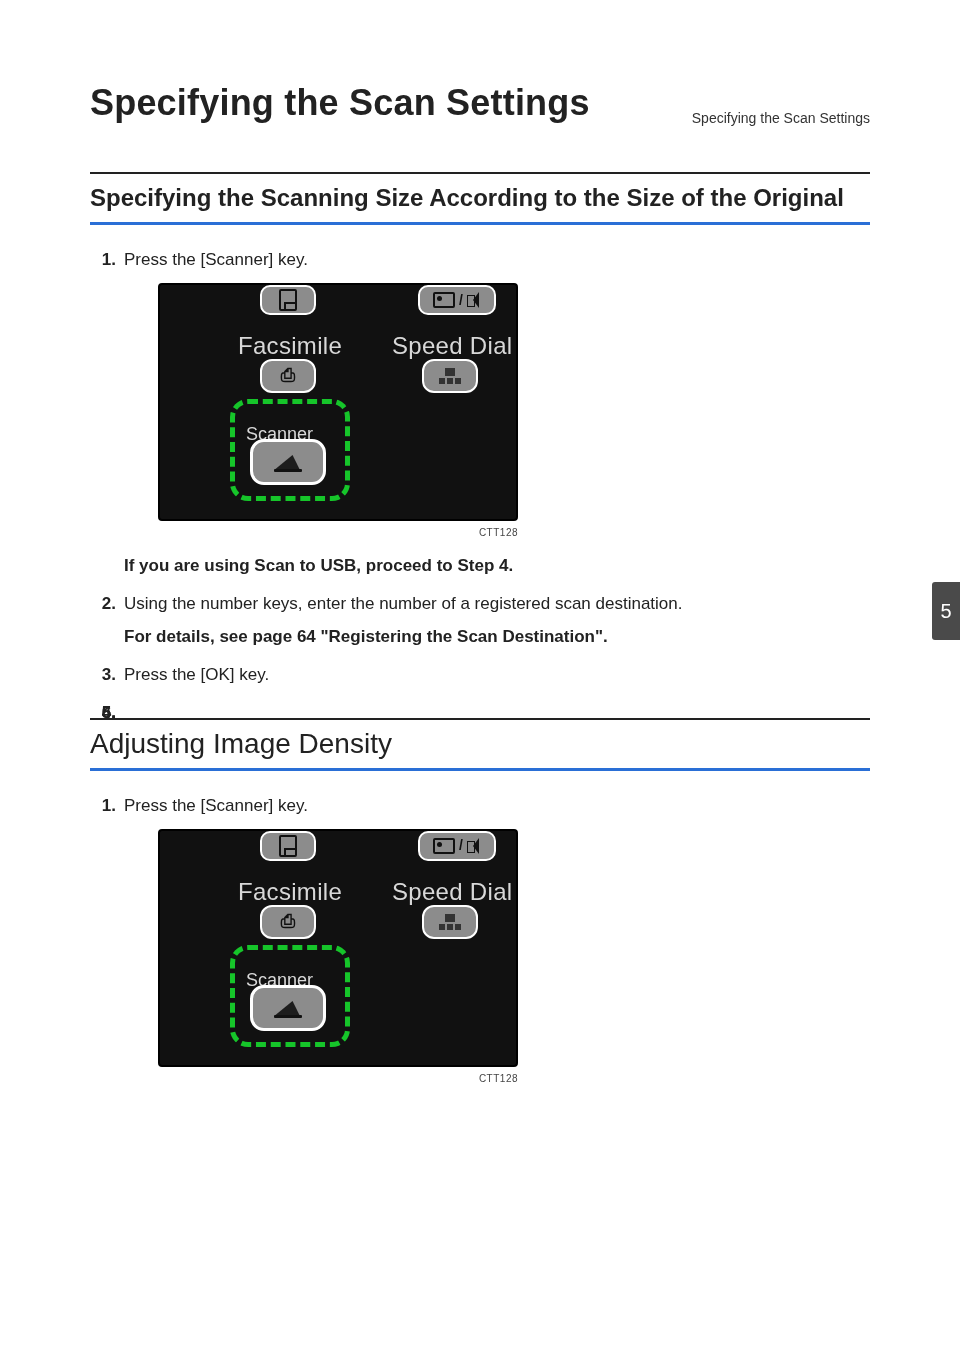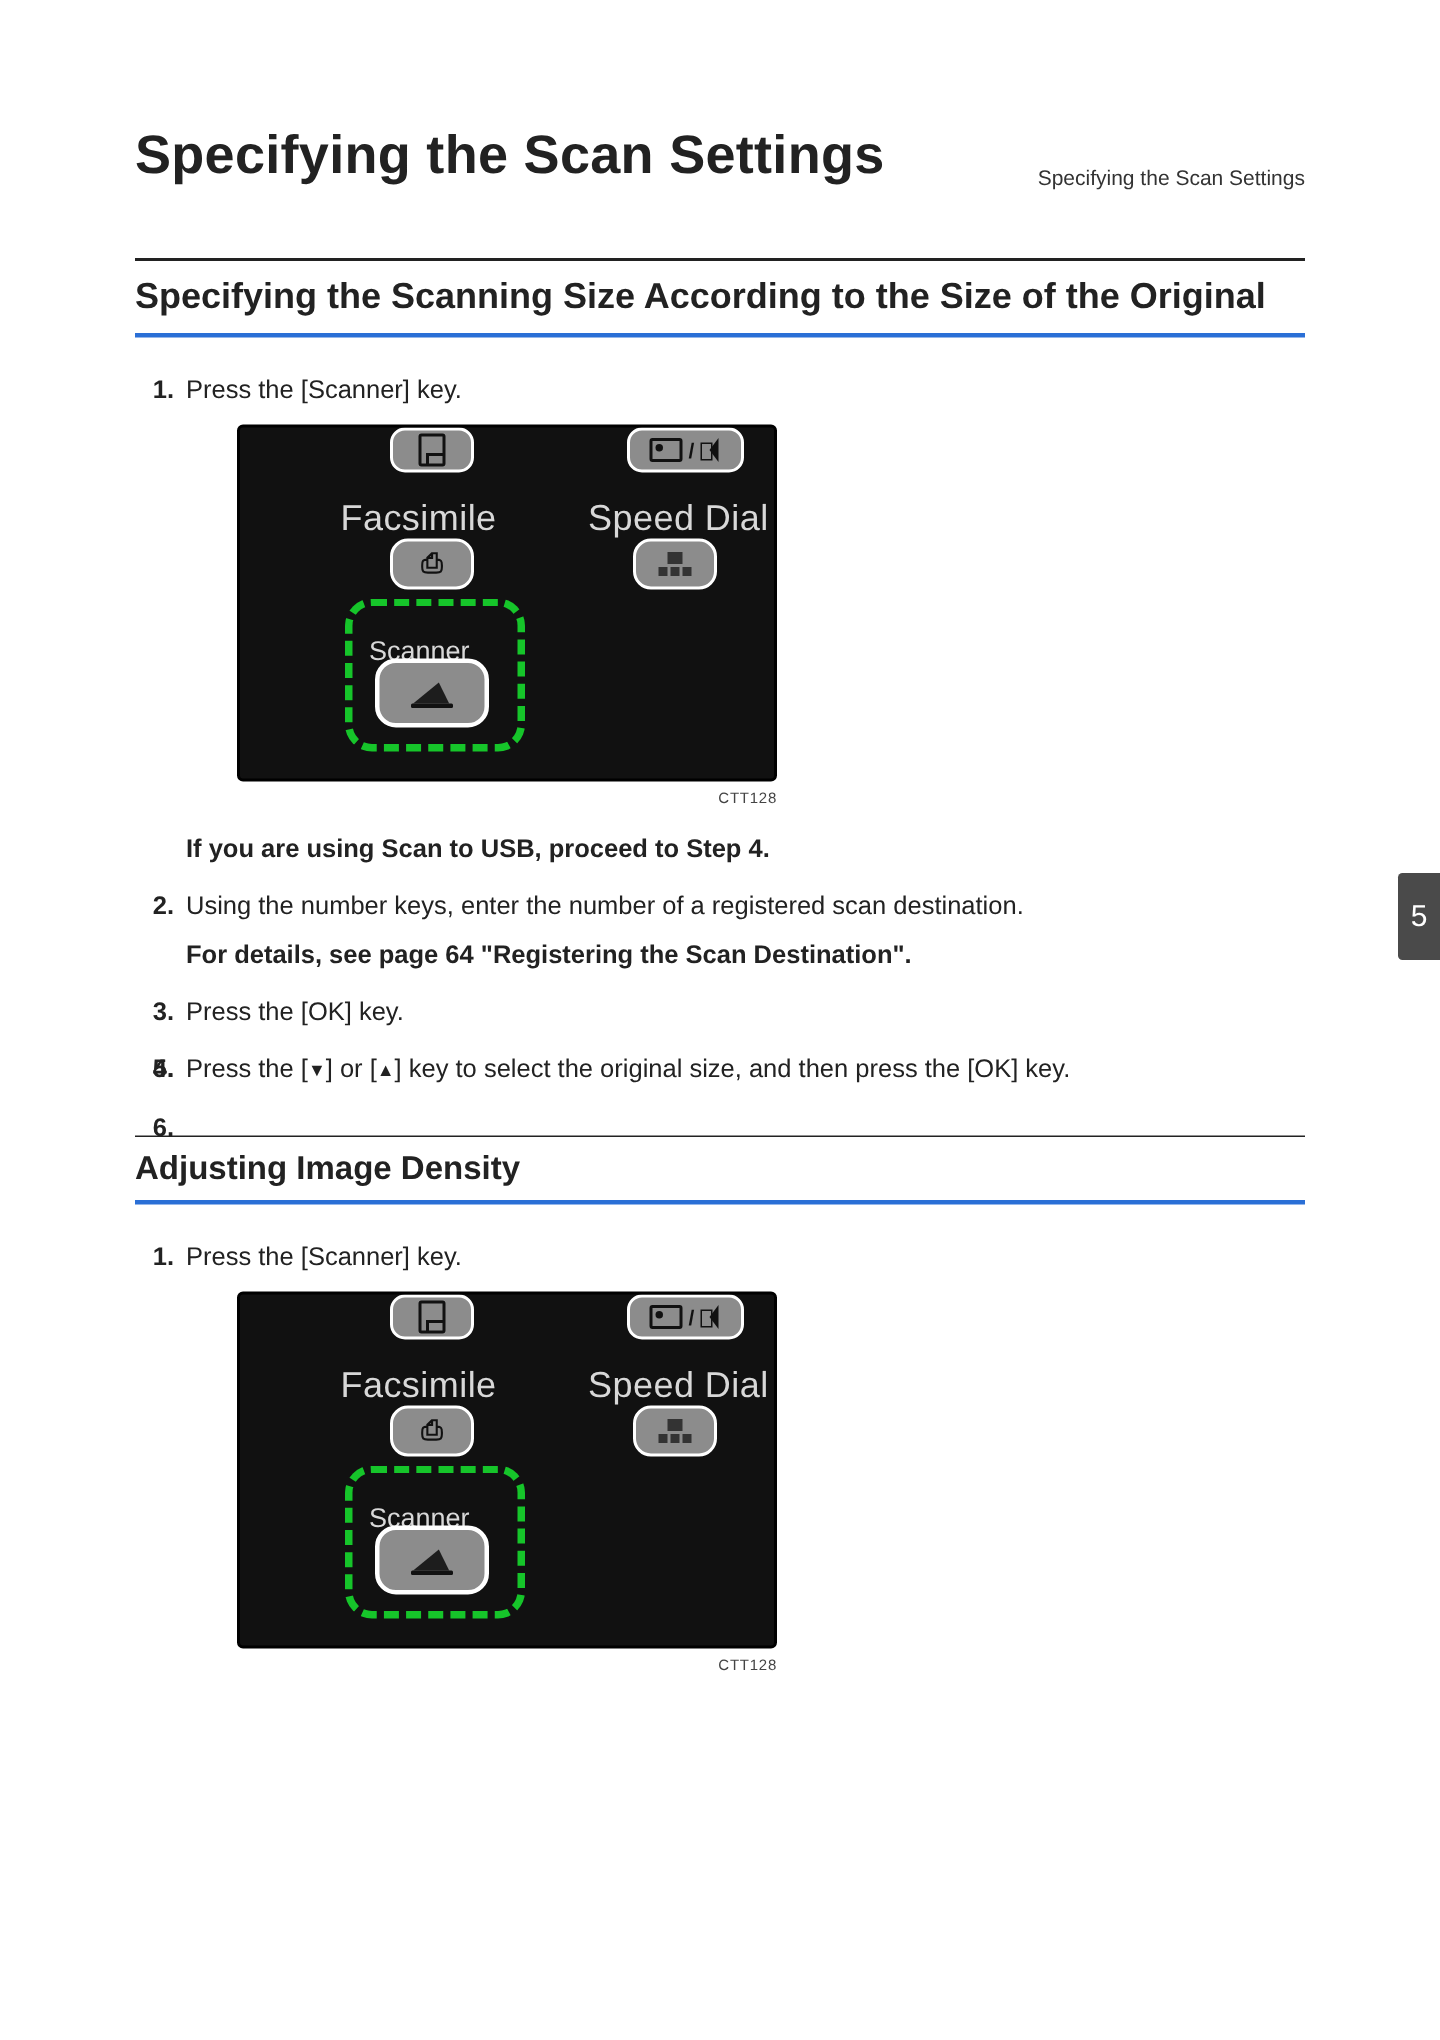--- a/index.html
+++ b/index.html
@@ -8,21 +8,21 @@
 
   .running-head { position: absolute; top: 28px; right: 90px; font-size: 14px; color: #333; }
 
   .h1 { font-size: 36px; font-weight: 600; margin-top: 82px; letter-spacing: 0.2px; }
 
   .section-rule-top { margin-top: 48px; height: 2px; background: #222; }
   .h2 { font-size: 24px; font-weight: 600; margin-top: 10px; }
   .section-rule-blue { margin-top: 10px; height: 3px; background: #2a6fd6; }
 
   .section2-rule-top { margin-top: 30px; height: 1.5px; background: #222; }
-  .h2b { font-size: 22px; font-weight: 700; margin-top: 8px; }
+  .h2b { font-size: 28px; font-weight: 400; margin-top: 8px; }
   .section2-rule-blue { margin-top: 8px; height: 3px; background: #2a6fd6; }
 
   ol.steps { list-style: none; margin-top: 22px; }
   ol.steps > li { position: relative; padding-left: 34px; margin-top: 12px; font-size: 17px; line-height: 1.55; }
   ol.steps > li .num { position: absolute; left: 0; top: 0; width: 26px; text-align: right; font-weight: 700; }
   ol.steps > li .bold { font-weight: 400; }
   ol.steps > li .plain { font-weight: 700; display: block; margin-top: 6px; }
 
   .panel-wrap { margin-top: 10px; margin-left: 34px; width: 360px; }
   .panel { width: 360px; height: 238px; background: #111; border-radius: 4px; border: 2px solid #000; position: relative; overflow: hidden; }
@@ -32,21 +32,21 @@
   .panel .copy-key .doc-icon::after { content:""; position:absolute; right:-1px; bottom:-1px; width:10px; height:6px; border-top:2px solid #111; border-left:2px solid #111; }
 
   .panel .other-key { position:absolute; left:258px; top:0; width:78px; height:30px; background:#8c8c8c; border:2px solid #fff; border-radius:10px; display:flex; align-items:center; justify-content:center; gap:4px; }
   .panel .pic-icon { width:22px; height:16px; border:2px solid #111; border-radius:2px; position:relative; }
   .panel .pic-icon::before { content:""; position:absolute; left:2px; top:2px; width:5px; height:5px; background:#111; border-radius:50%; }
   .panel .slash { font-size:14px; color:#111; font-weight:bold; }
   .panel .speaker-icon { width:14px; height:16px; position:relative; }
   .panel .speaker-icon::before { content:""; position:absolute; left:0; top:3px; width:6px; height:10px; border:1.5px solid #111; }
   .panel .speaker-icon::after { content:""; position:absolute; left:6px; top:0; width:0; height:0; border-top:8px solid transparent; border-bottom:8px solid transparent; border-left:6px solid #111; transform:scaleX(-1); }
 
-  .panel .facsimile-label { position:absolute; left:67px; top:42px; color:#d8d8d8; font-size:24px; letter-spacing:0.3px; }
+  .panel .facsimile-label { position:absolute; left:78px; top:42px; color:#d8d8d8; font-size:24px; letter-spacing:0.3px; }
   .panel .speeddial-label { position:absolute; left:232px; top:42px; color:#d8d8d8; font-size:24px; letter-spacing:0.3px; }
 
   .panel .fax-key { position:absolute; left:100px; top:74px; width:56px; height:34px; background:#8c8c8c; border:2px solid #fff; border-radius:12px; display:flex; align-items:center; justify-content:center; }
   .panel .fax-icon { font-size:18px; color:#111; font-weight:bold; }
 
   .panel .speed-key { position:absolute; left:262px; top:74px; width:56px; height:34px; background:#8c8c8c; border:2px solid #fff; border-radius:12px; }
   .panel .speed-key .dots { position:absolute; left:50%; top:50%; transform:translate(-50%,-50%); width:28px; }
   .panel .speed-key .dots .row1 { width:10px; height:8px; background:#333; margin:0 auto 2px; }
   .panel .speed-key .dots .row2 { display:flex; gap:2px; justify-content:center; }
   .panel .speed-key .dots .row2 span { width:6px; height:6px; background:#333; }
@@ -128,23 +128,20 @@
       <span class="num">3.</span>
       <span class="bold">Press the [OK] key.</span>
     </li>
 
     <li>
       <span class="num">4.</span>
     </li>
 
     <li>
       <span class="num">5.</span>
-      <span class="bold">
-        <span>Press the [</span><span class="arrow">▼</span><span>] or [</span><span class="arrow">▲</span><span>] key to select the original size, and then press the [OK] key.</span>
-      </span>
     </li>
 
     <li>
       <span class="num">6.</span>
     </li>
   </ol>
 
   <div class="section2-rule-top"></div>
   <h2 class="h2b">Adjusting Image Density</h2>
   <div class="section2-rule-blue"></div>

